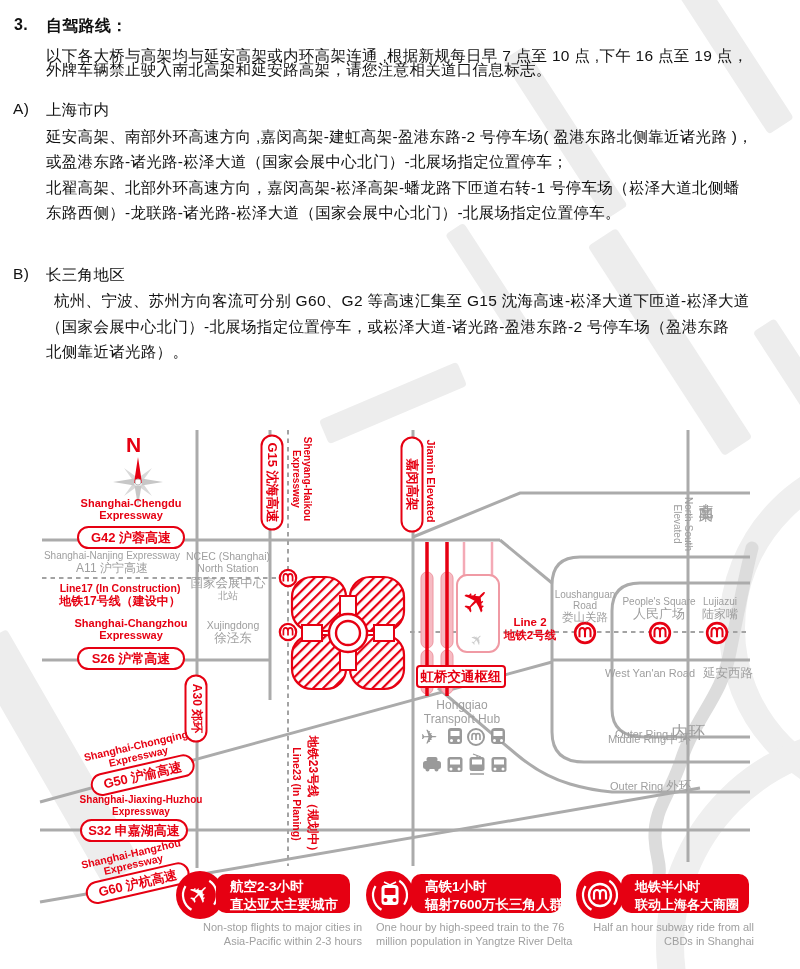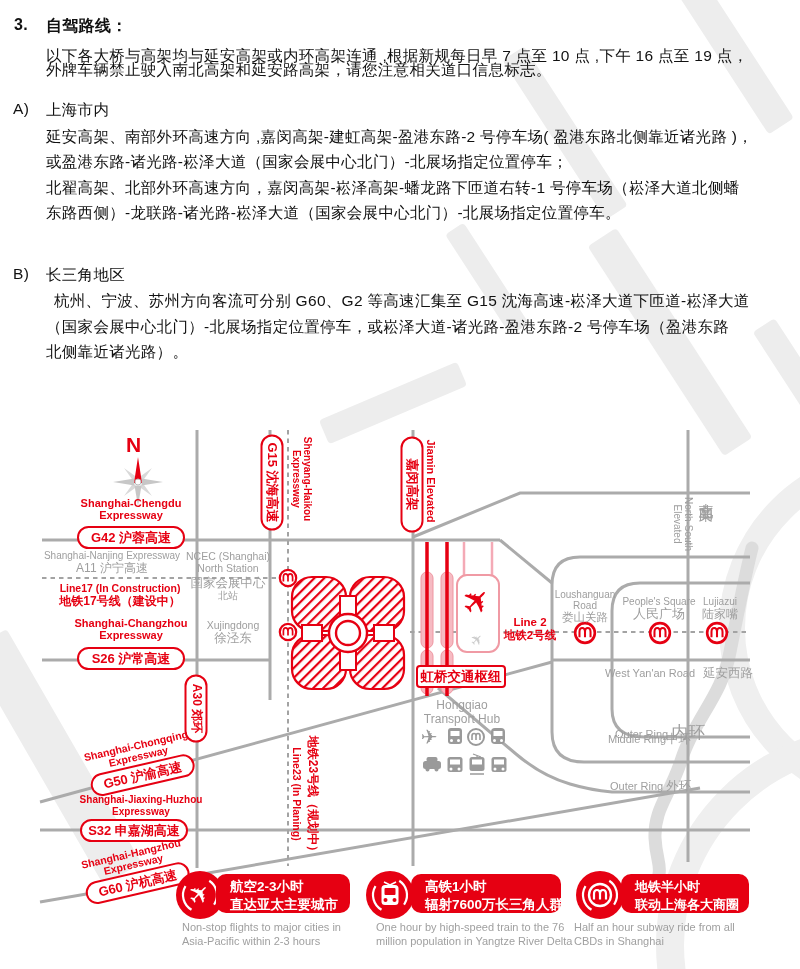--- a/index.html
+++ b/index.html
@@ -7,21 +7,21 @@
 body{position:relative;background:#fff;font-family:"Liberation Sans","DejaVu Sans",sans-serif;overflow:hidden;color:#1f1f1f}
 .abs{position:absolute}
 .wm{position:absolute;background:#ededed;border-radius:4px}
 .doc{position:absolute;font-size:15.5px;color:#111;white-space:nowrap;letter-spacing:.3px;font-weight:400}
 .b{font-weight:bold}
 .ml{position:absolute;white-space:nowrap}
 .rc{color:#e60012;font-weight:bold;text-align:center}
 .gc{color:#9e9e9e;text-align:center}
 .badge{position:absolute;border:2px solid #e60012;border-radius:12px;background:#fff;color:#e60012;font-weight:bold;text-align:center;font-size:13px;line-height:19px;white-space:nowrap}
 .fbox{position:absolute;background:#e60012;border-radius:10px;color:#fff;font-weight:bold;font-size:13.5px;line-height:17.5px;padding:4px 0 0 14px;white-space:nowrap}
-.fcap{position:absolute;color:#a0a0a0;font-size:11px;line-height:13.5px;text-align:left;white-space:nowrap}
+.fcap{position:absolute;color:#a0a0a0;font-size:11px;line-height:13.5px;text-align:right;white-space:nowrap}
 </style>
 </head>
 <body>
 
 <div>
   <div class="wm" style="left:427px;top:268px;width:120px;height:22px;transform:rotate(57deg)"></div>
   <div class="wm" style="left:545px;top:325px;width:250px;height:34px;transform:rotate(57deg)"></div>
   <div class="wm" style="left:318px;top:390px;width:150px;height:26px;transform:rotate(-23deg)"></div>
   <div class="wm" style="left:650px;top:40px;width:170px;height:30px;transform:rotate(57deg)"></div>
   <div class="wm" style="left:470px;top:120px;width:190px;height:26px;transform:rotate(57deg)"></div>

